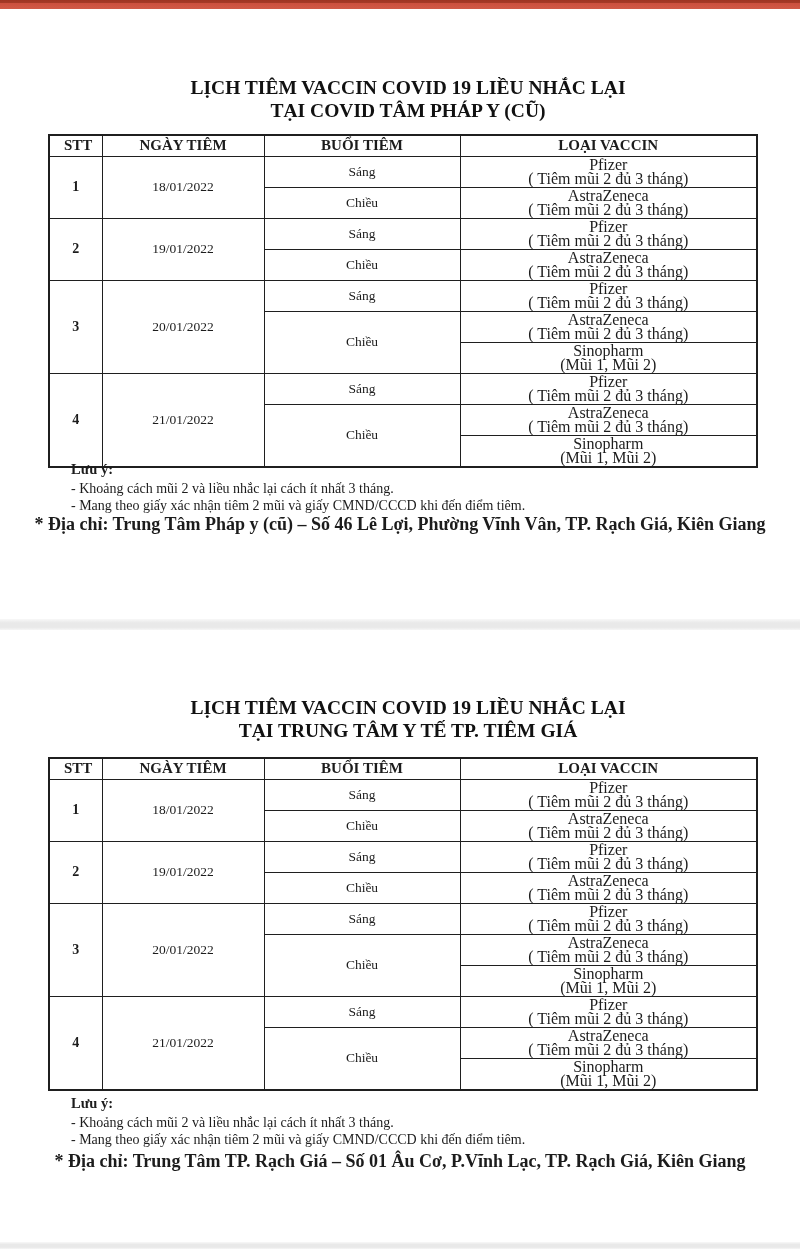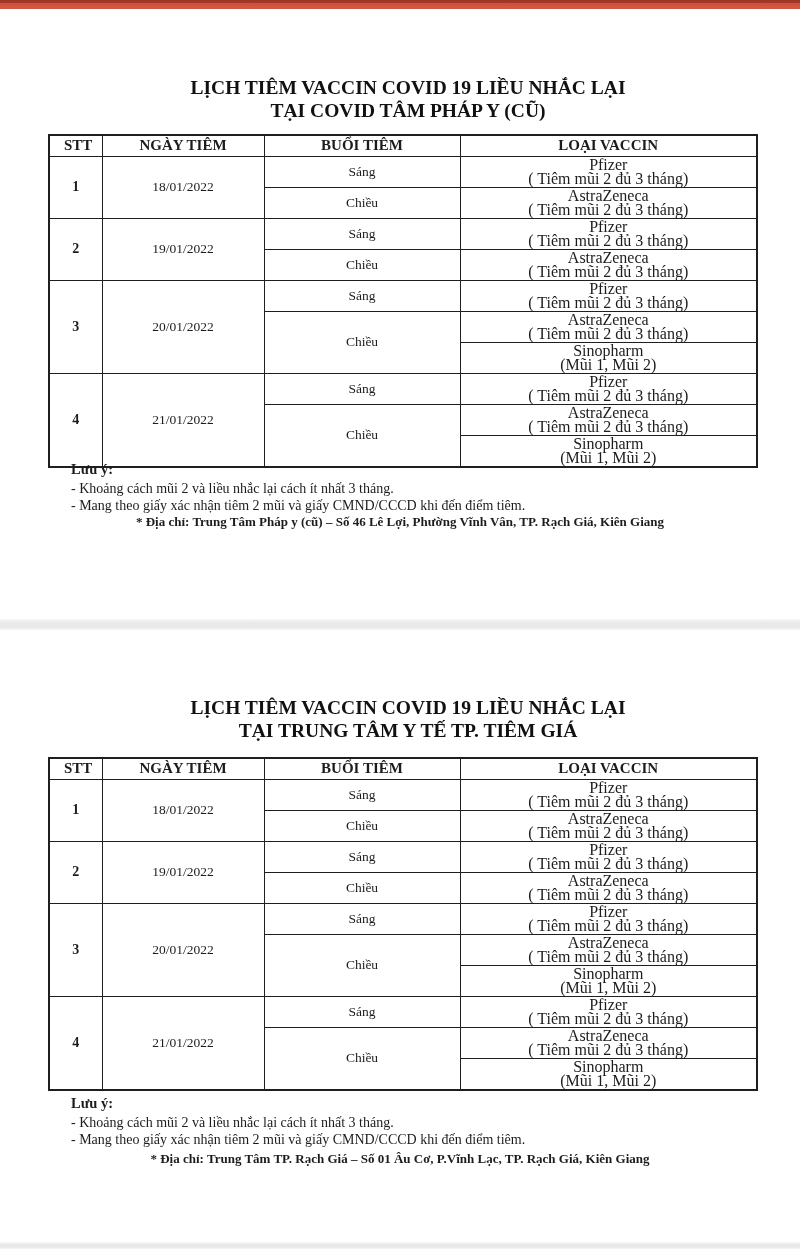--- a/index.html
+++ b/index.html
@@ -44,21 +44,21 @@
   .cell-date, .cell-session { font-size: 13.5px; font-weight: normal; }
   .cell-vax { font-size: 16px; height: 30px; padding: 1px 5px; }
   .cell-vax .vax-name, .cell-vax .vax-note { display: block; line-height: 14px; }
   .notes {
     position: absolute; left: 71px; width: 660px;
     font-size: 14px; line-height: 17.5px;
   }
   .notes .notes-heading { font-weight: bold; font-size: 14.5px; margin-bottom: 1px; font-family: Liberation Serif, serif; }
   .doc-address {
     position: absolute; left: 0; width: 800px;
-    text-align: center; font-weight: bold; font-size: 13px;
+    text-align: center; font-weight: bold; font-size: 18px;
   }
 </style>
 </head>
 <body>
 
 <div class="top-bar"></div>
 
 <div class="doc-title" style="top:76px">
   <div>LỊCH TIÊM VACCIN COVID 19 LIỀU NHẮC LẠI</div>
   <div>TẠI COVID TÂM PHÁP Y (CŨ)</div>

